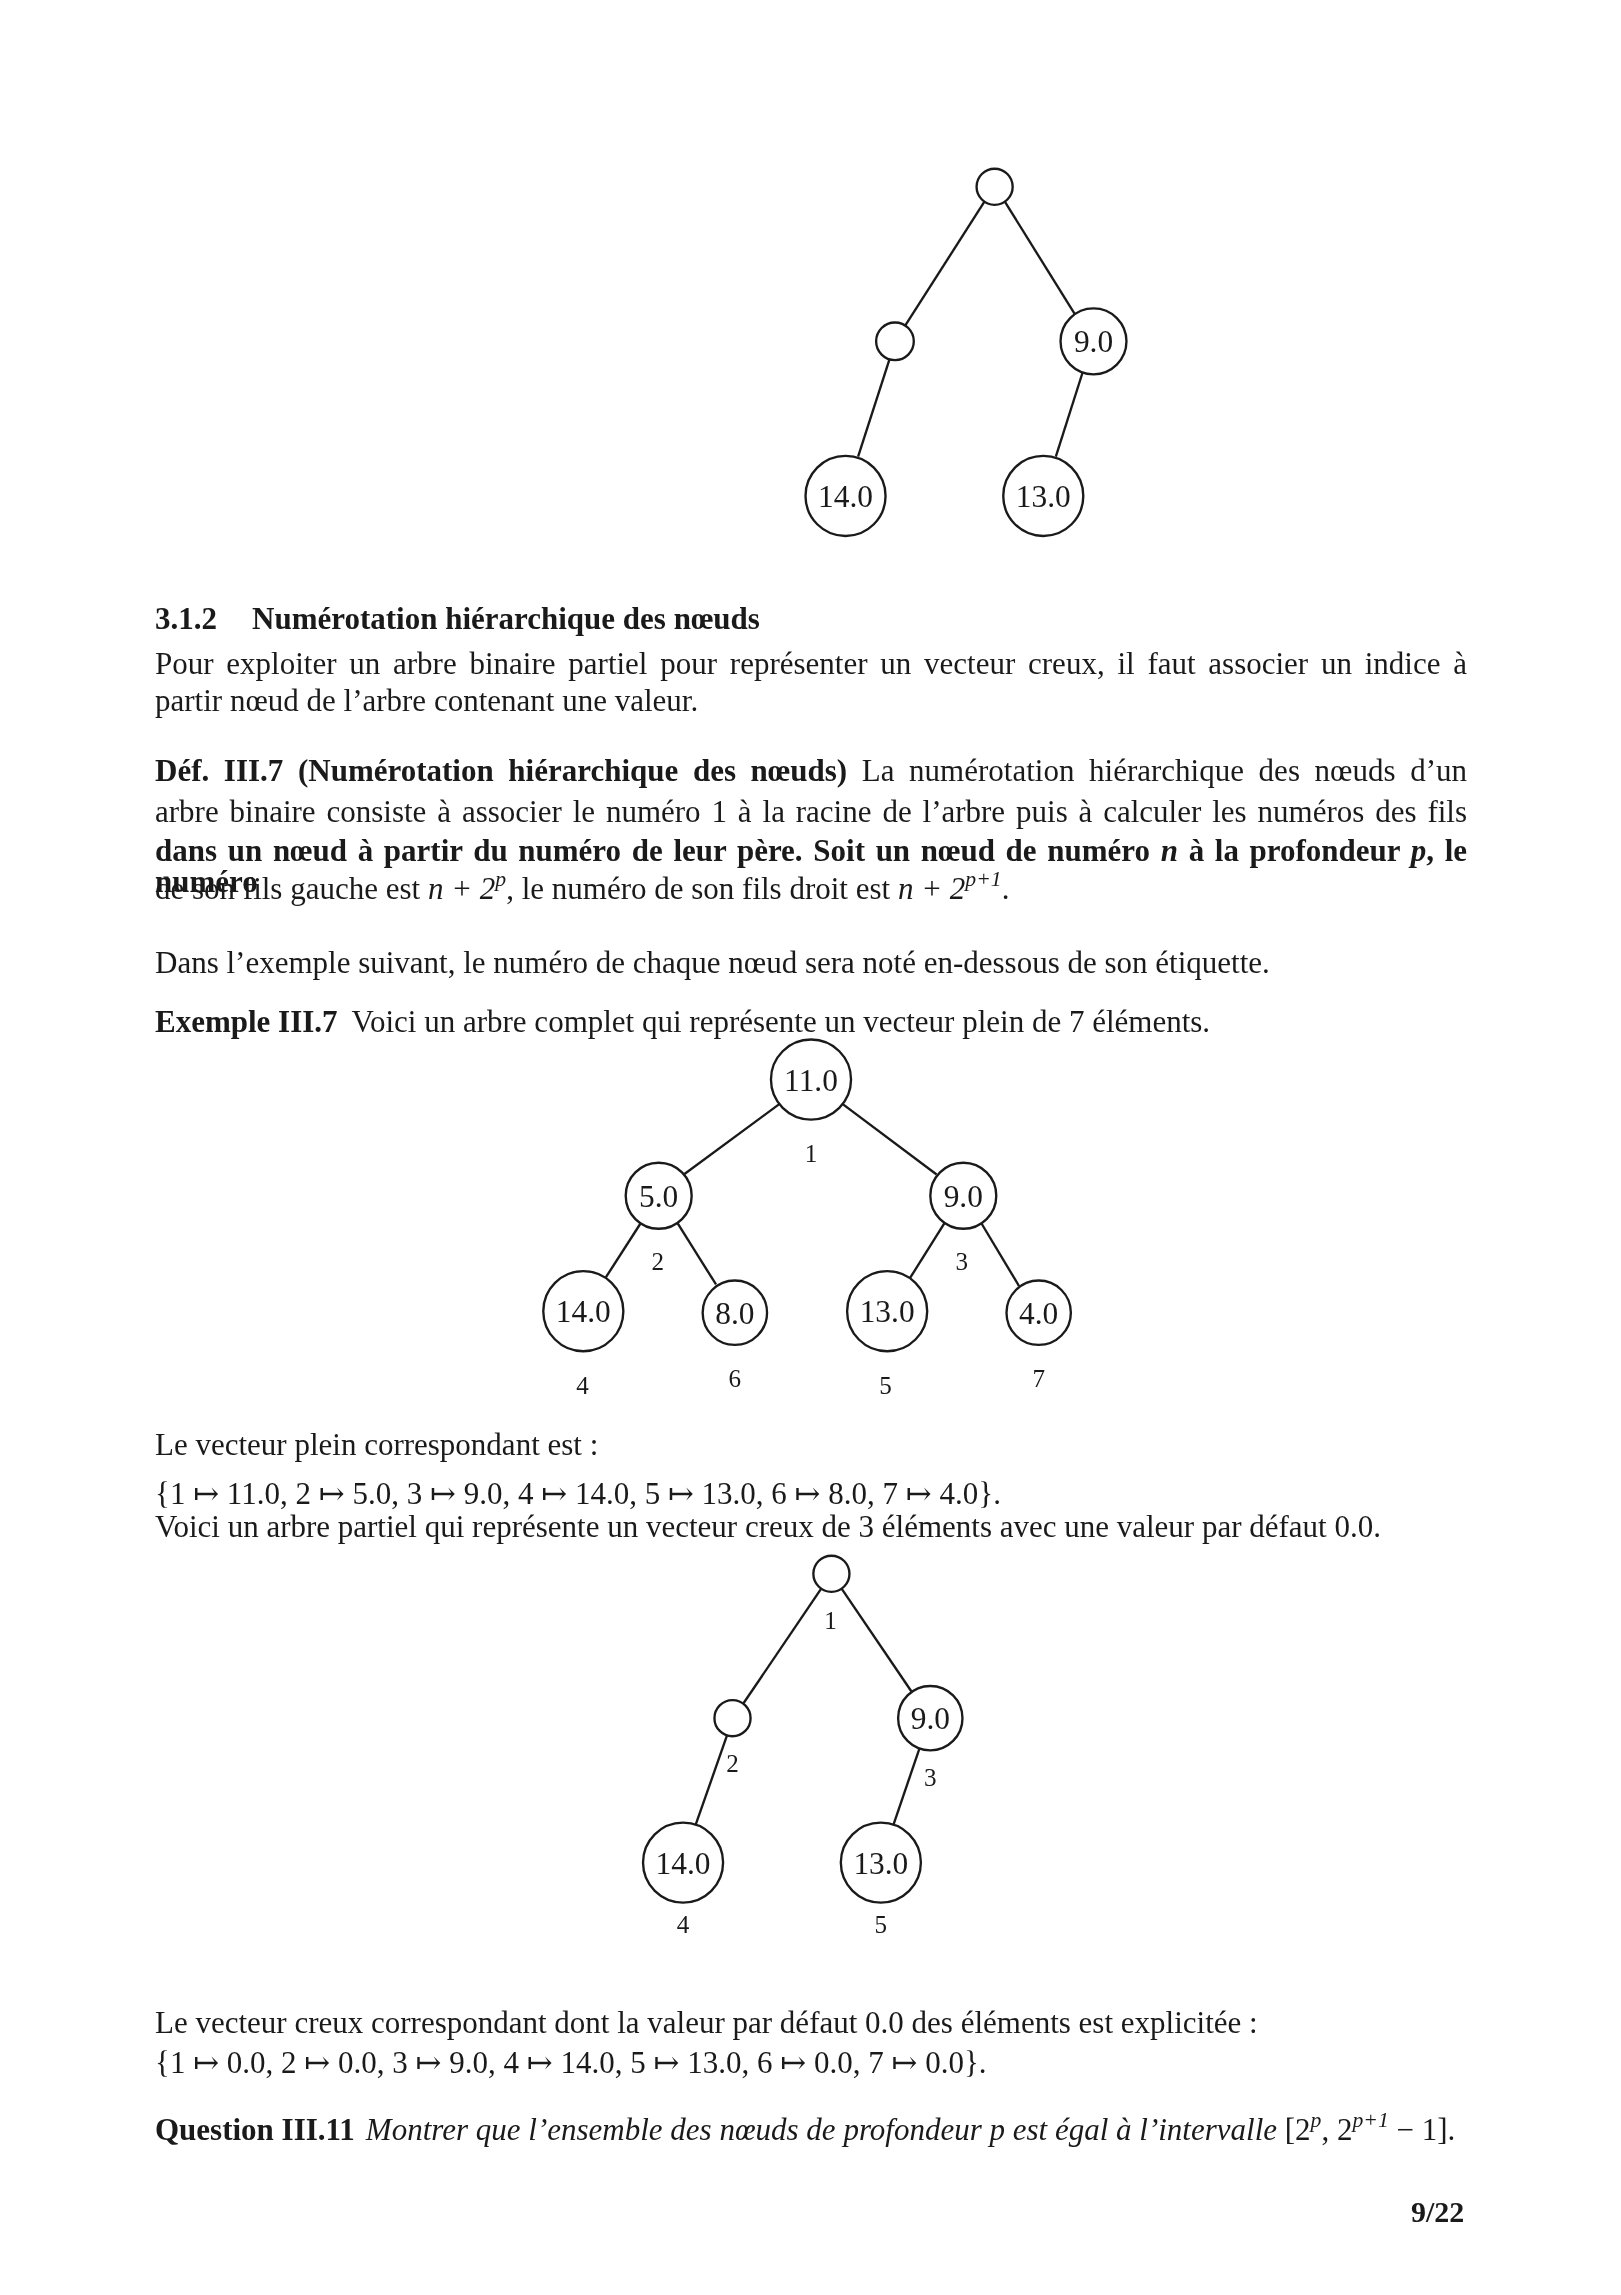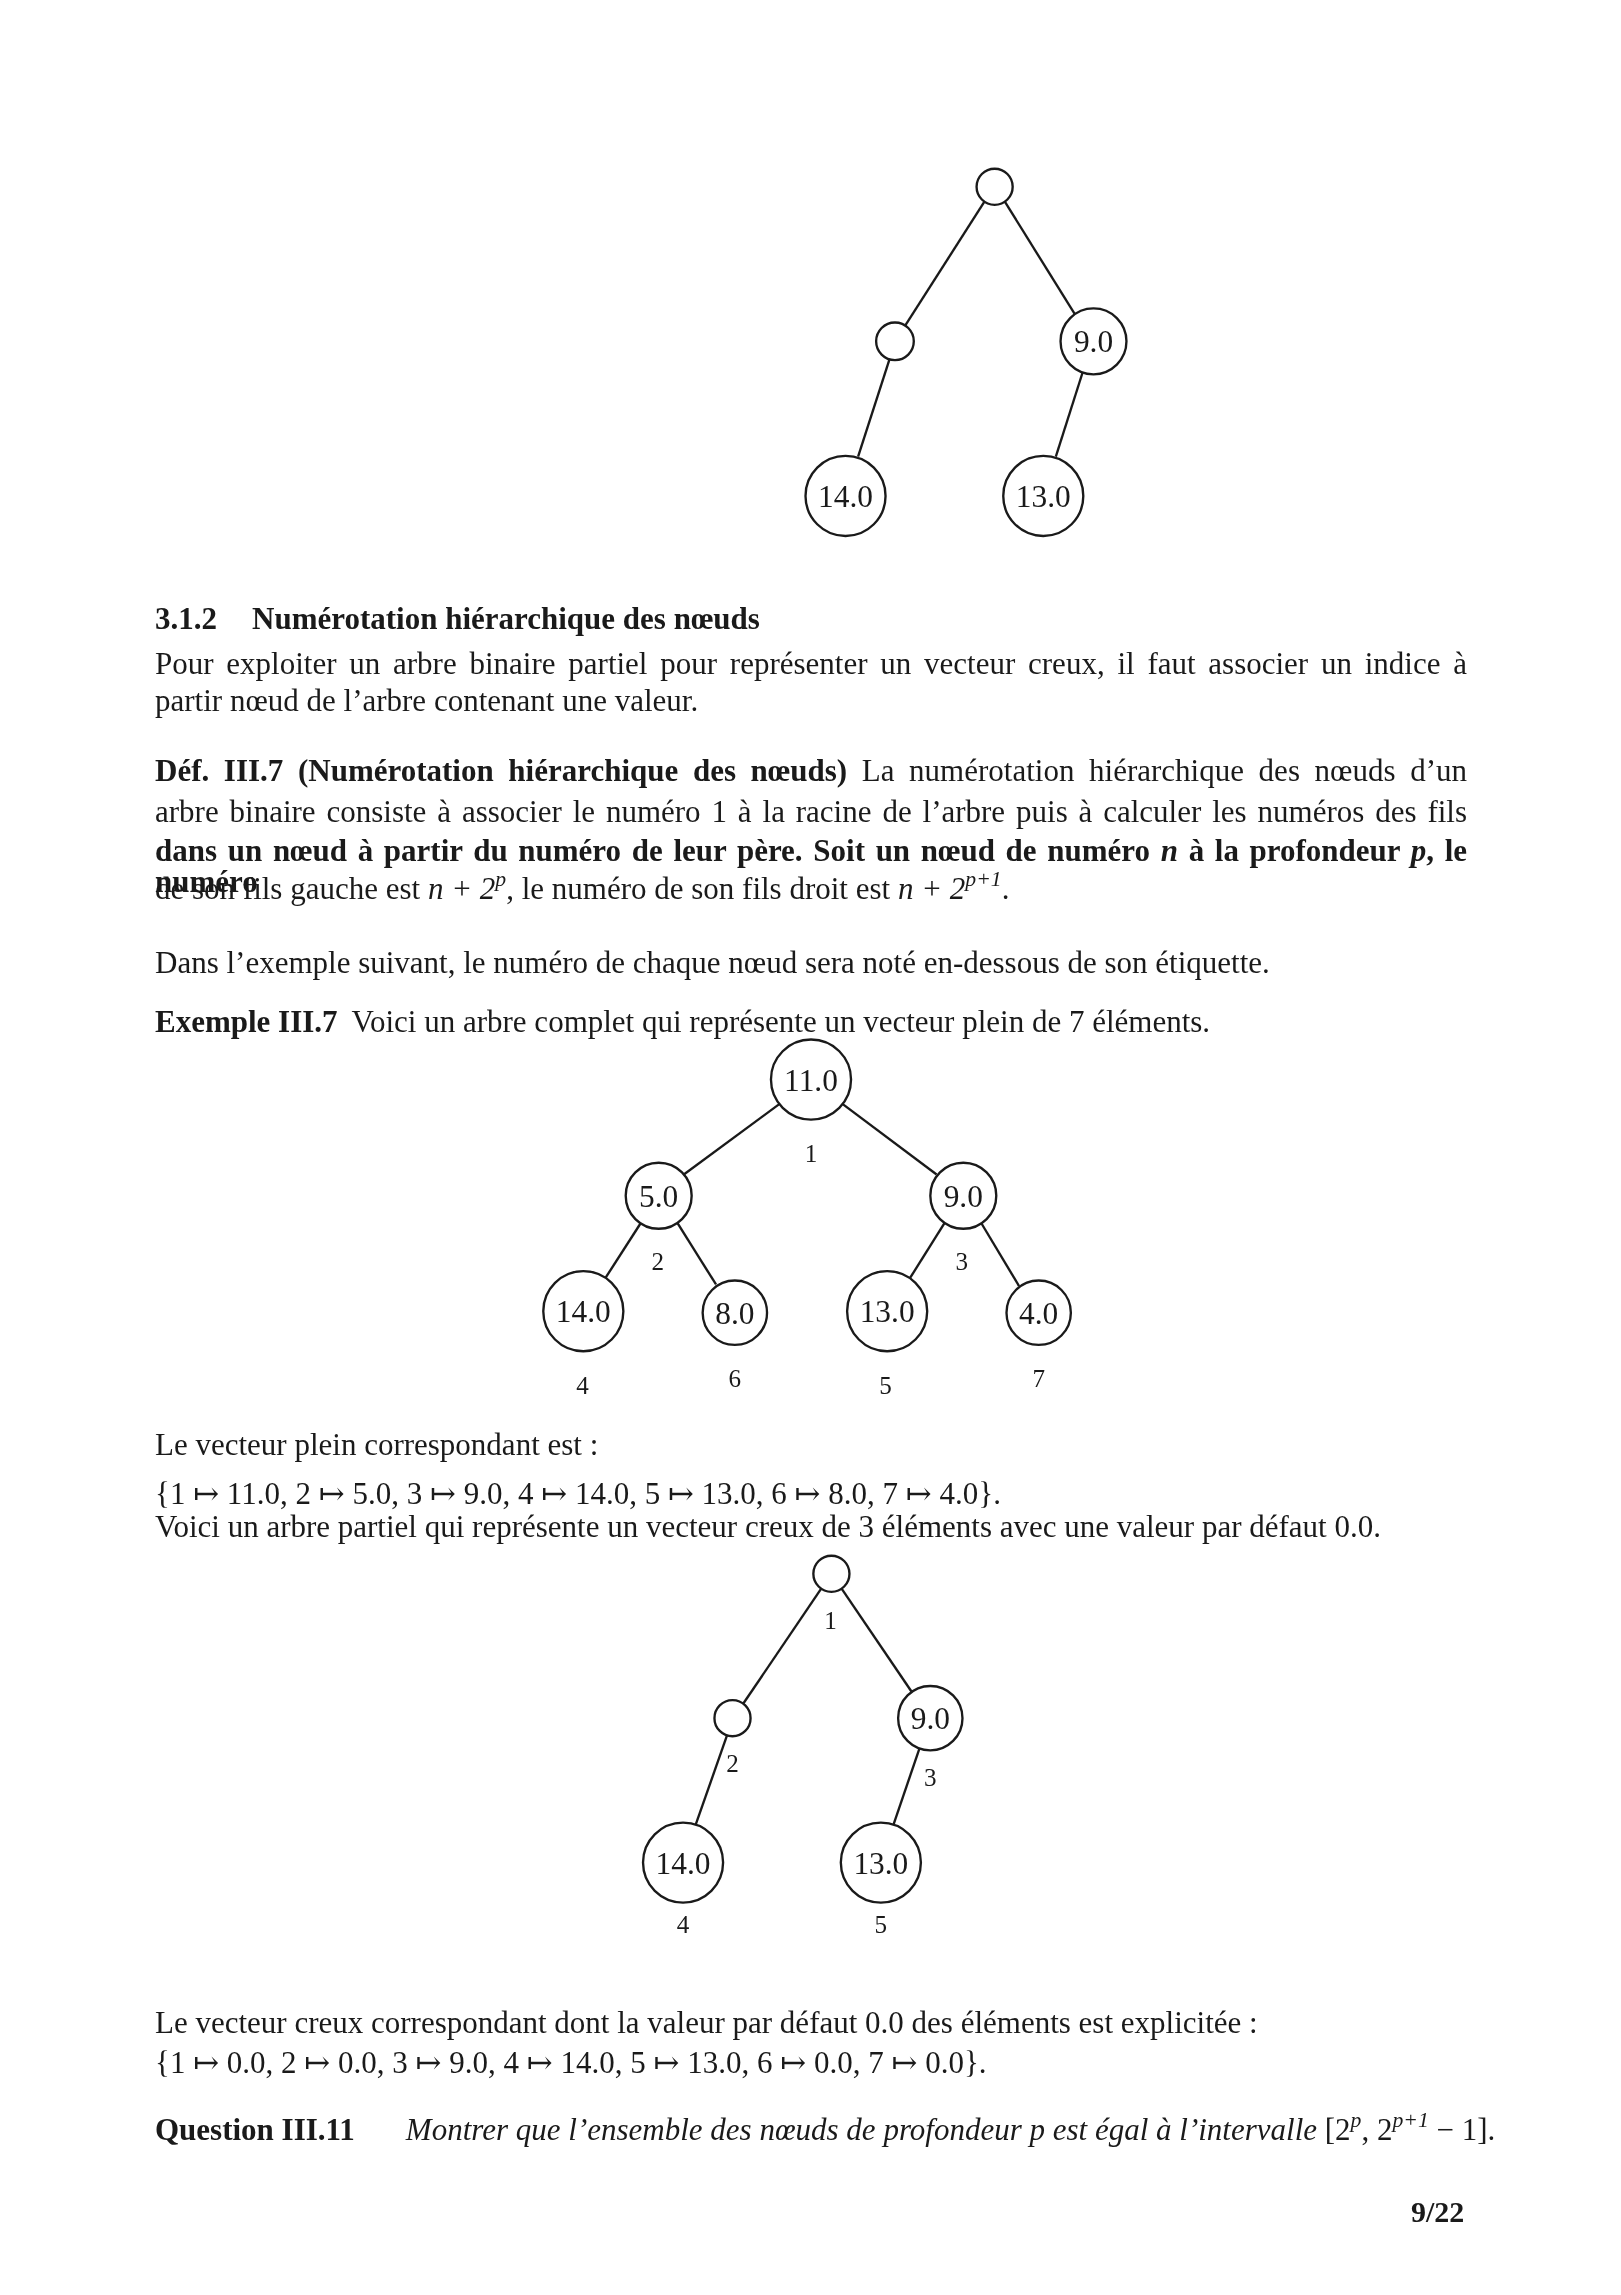--- a/index.html
+++ b/index.html
@@ -1,21 +1,21 @@
 <!DOCTYPE html>
 <html style="font-size:12.6px"><head>
 <meta charset="utf-8">
 <style>
   html, body { margin: 0; padding: 0; background: #ffffff; }
   body { width: 1622px; height: 2295px; position: relative; overflow: hidden;
          font-family: "Liberation Serif", "DejaVu Serif", serif; color: #1a1a1a; }
   .line { position: absolute; left: 155px; white-space: nowrap; font-size: 31px; line-height: 1; }
   .just { width: 1312px; text-align: justify; text-align-last: justify; white-space: normal; }
   .bold { font-weight: bold; }
-  .ital { font-style: italic; margin-left: 40px; }
+  .ital { font-style: italic; }
   .math { font-family: "Liberation Serif", "DejaVu Serif", serif; font-style: italic; }
   .mrm  { font-family: "Liberation Serif", "DejaVu Serif", serif; font-style: normal; }
   sup { font-size: 0.7em; line-height: 0; position: relative; top: -0.1em; vertical-align: super; }
   .tree { position: absolute; left: 0; top: 0; }
   .tree text { font-family: "Liberation Serif", "DejaVu Serif", serif; fill: #1a1a1a; }
   .node-label { font-size: 40px; }
   .num-label { font-size: 32px; }
   .page-num { position: absolute; left: 1411px; font-size: 30px; font-weight: bold; line-height: 1; }
 </style>
 </head>

